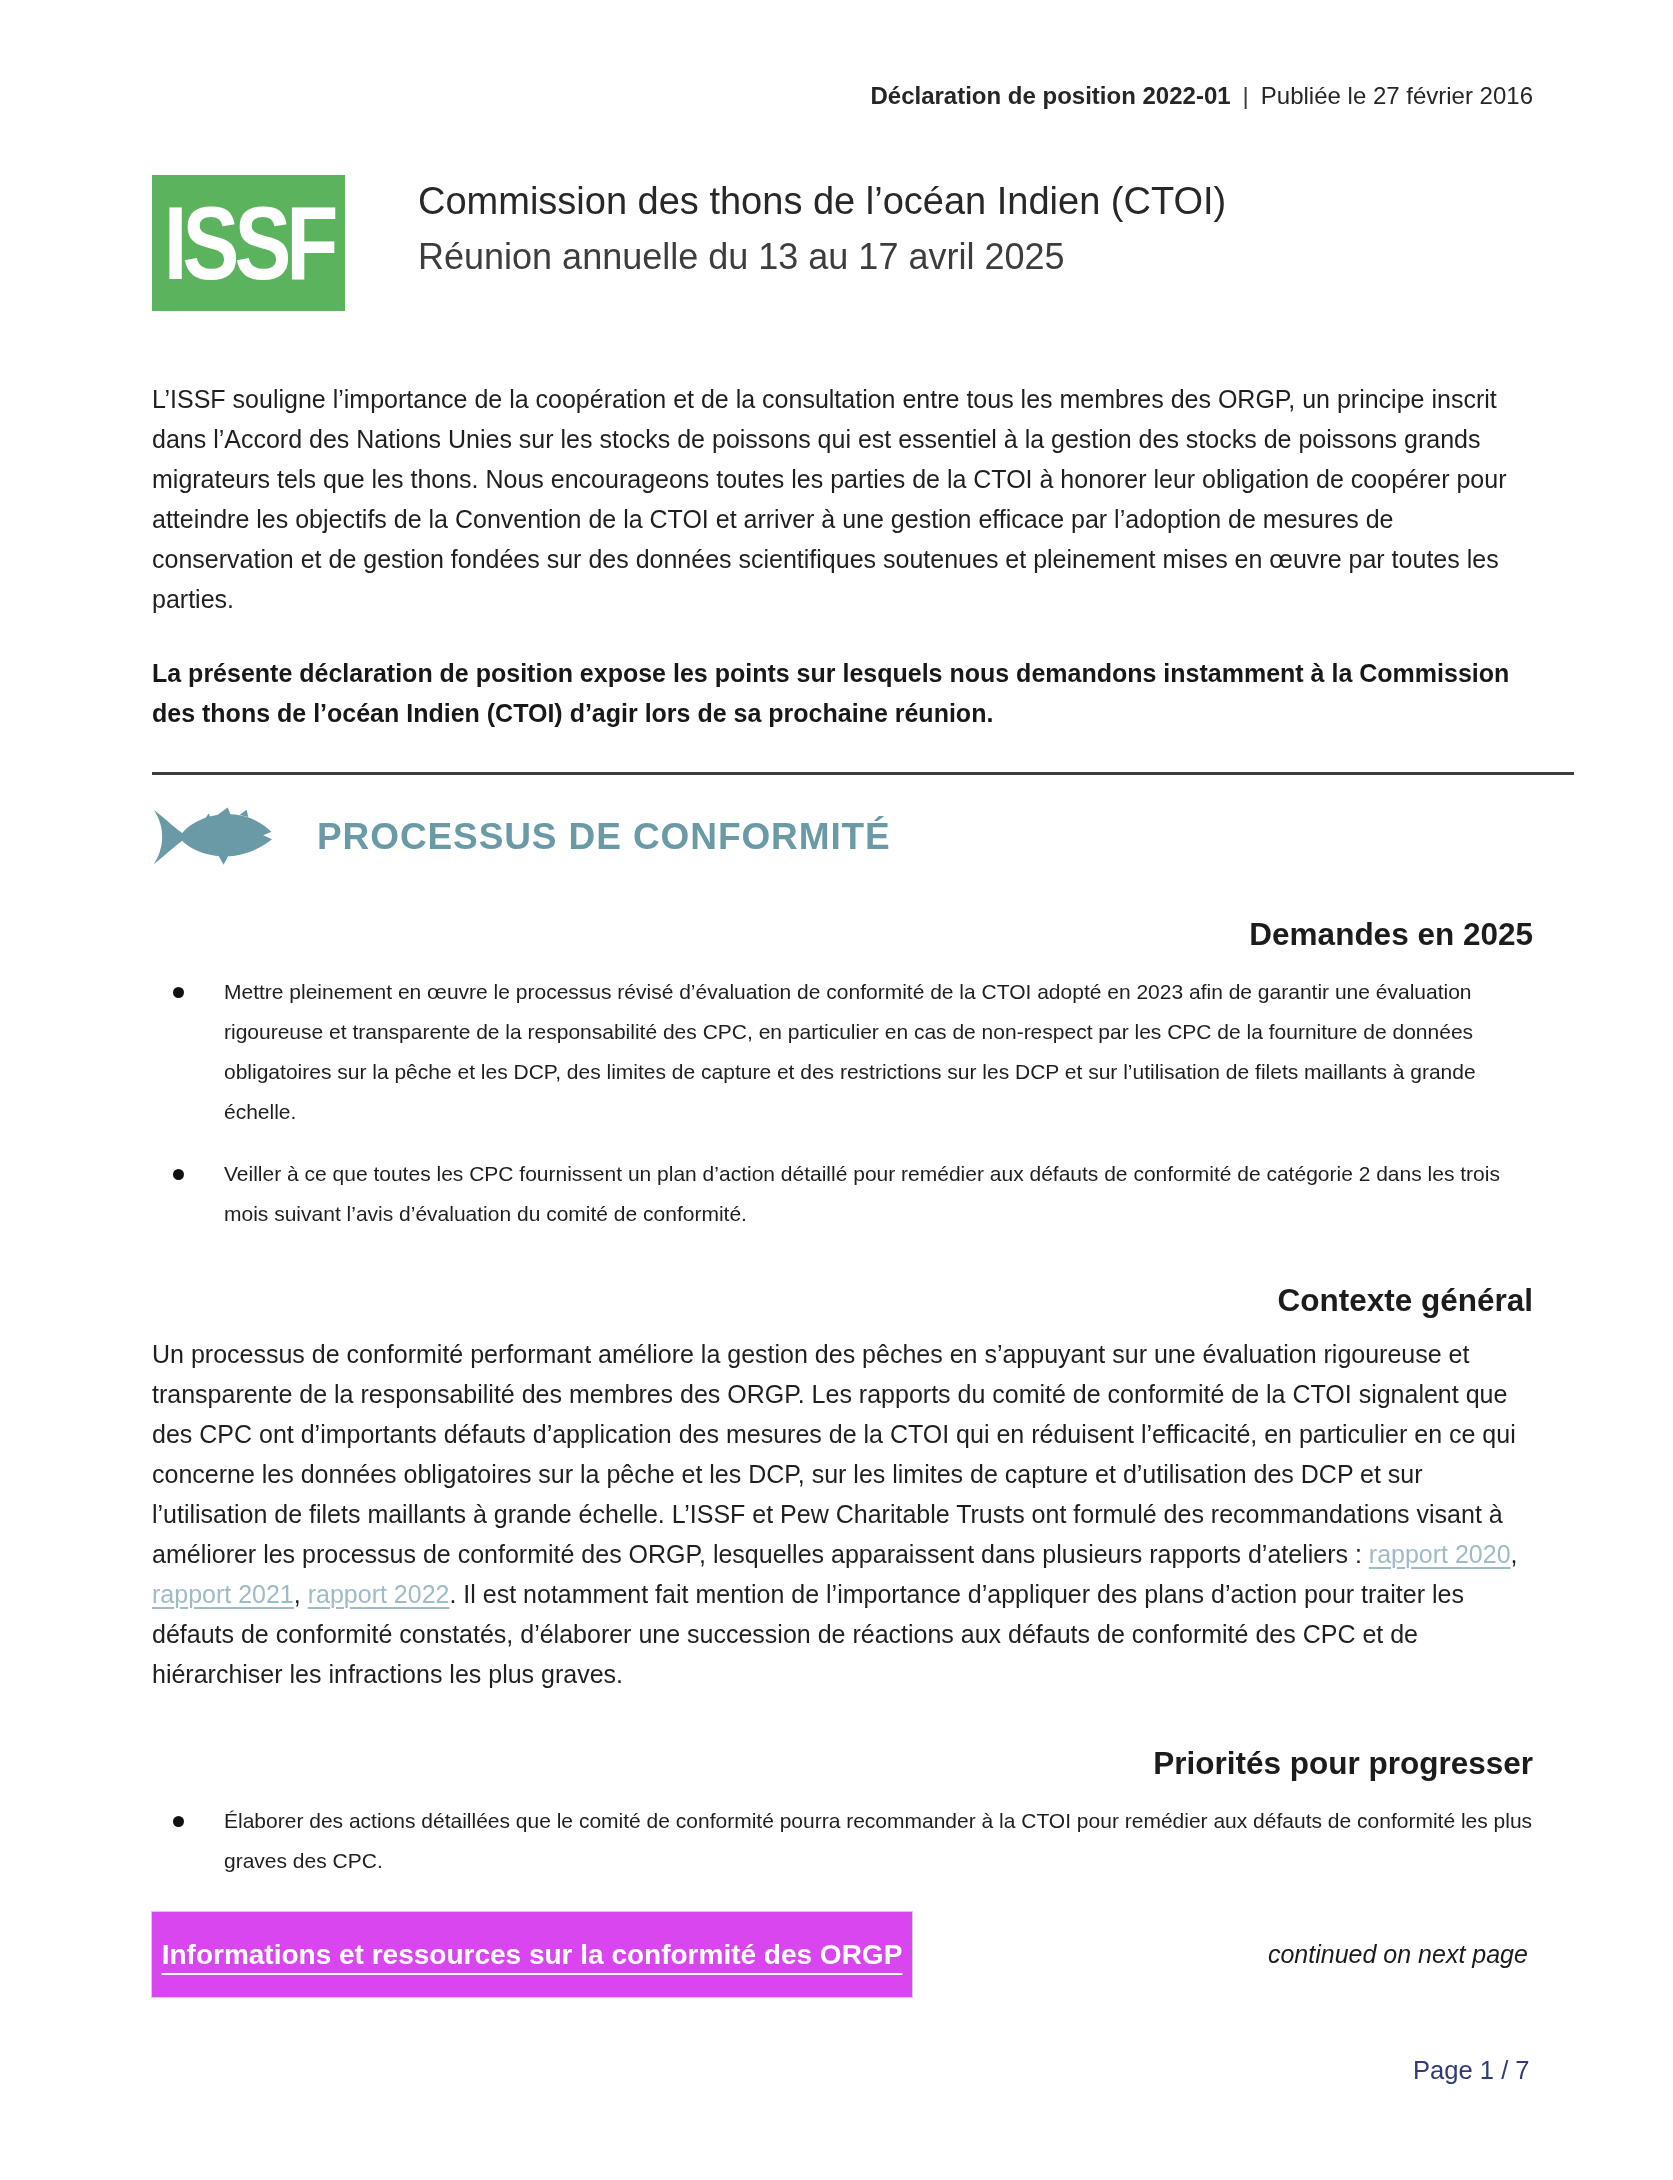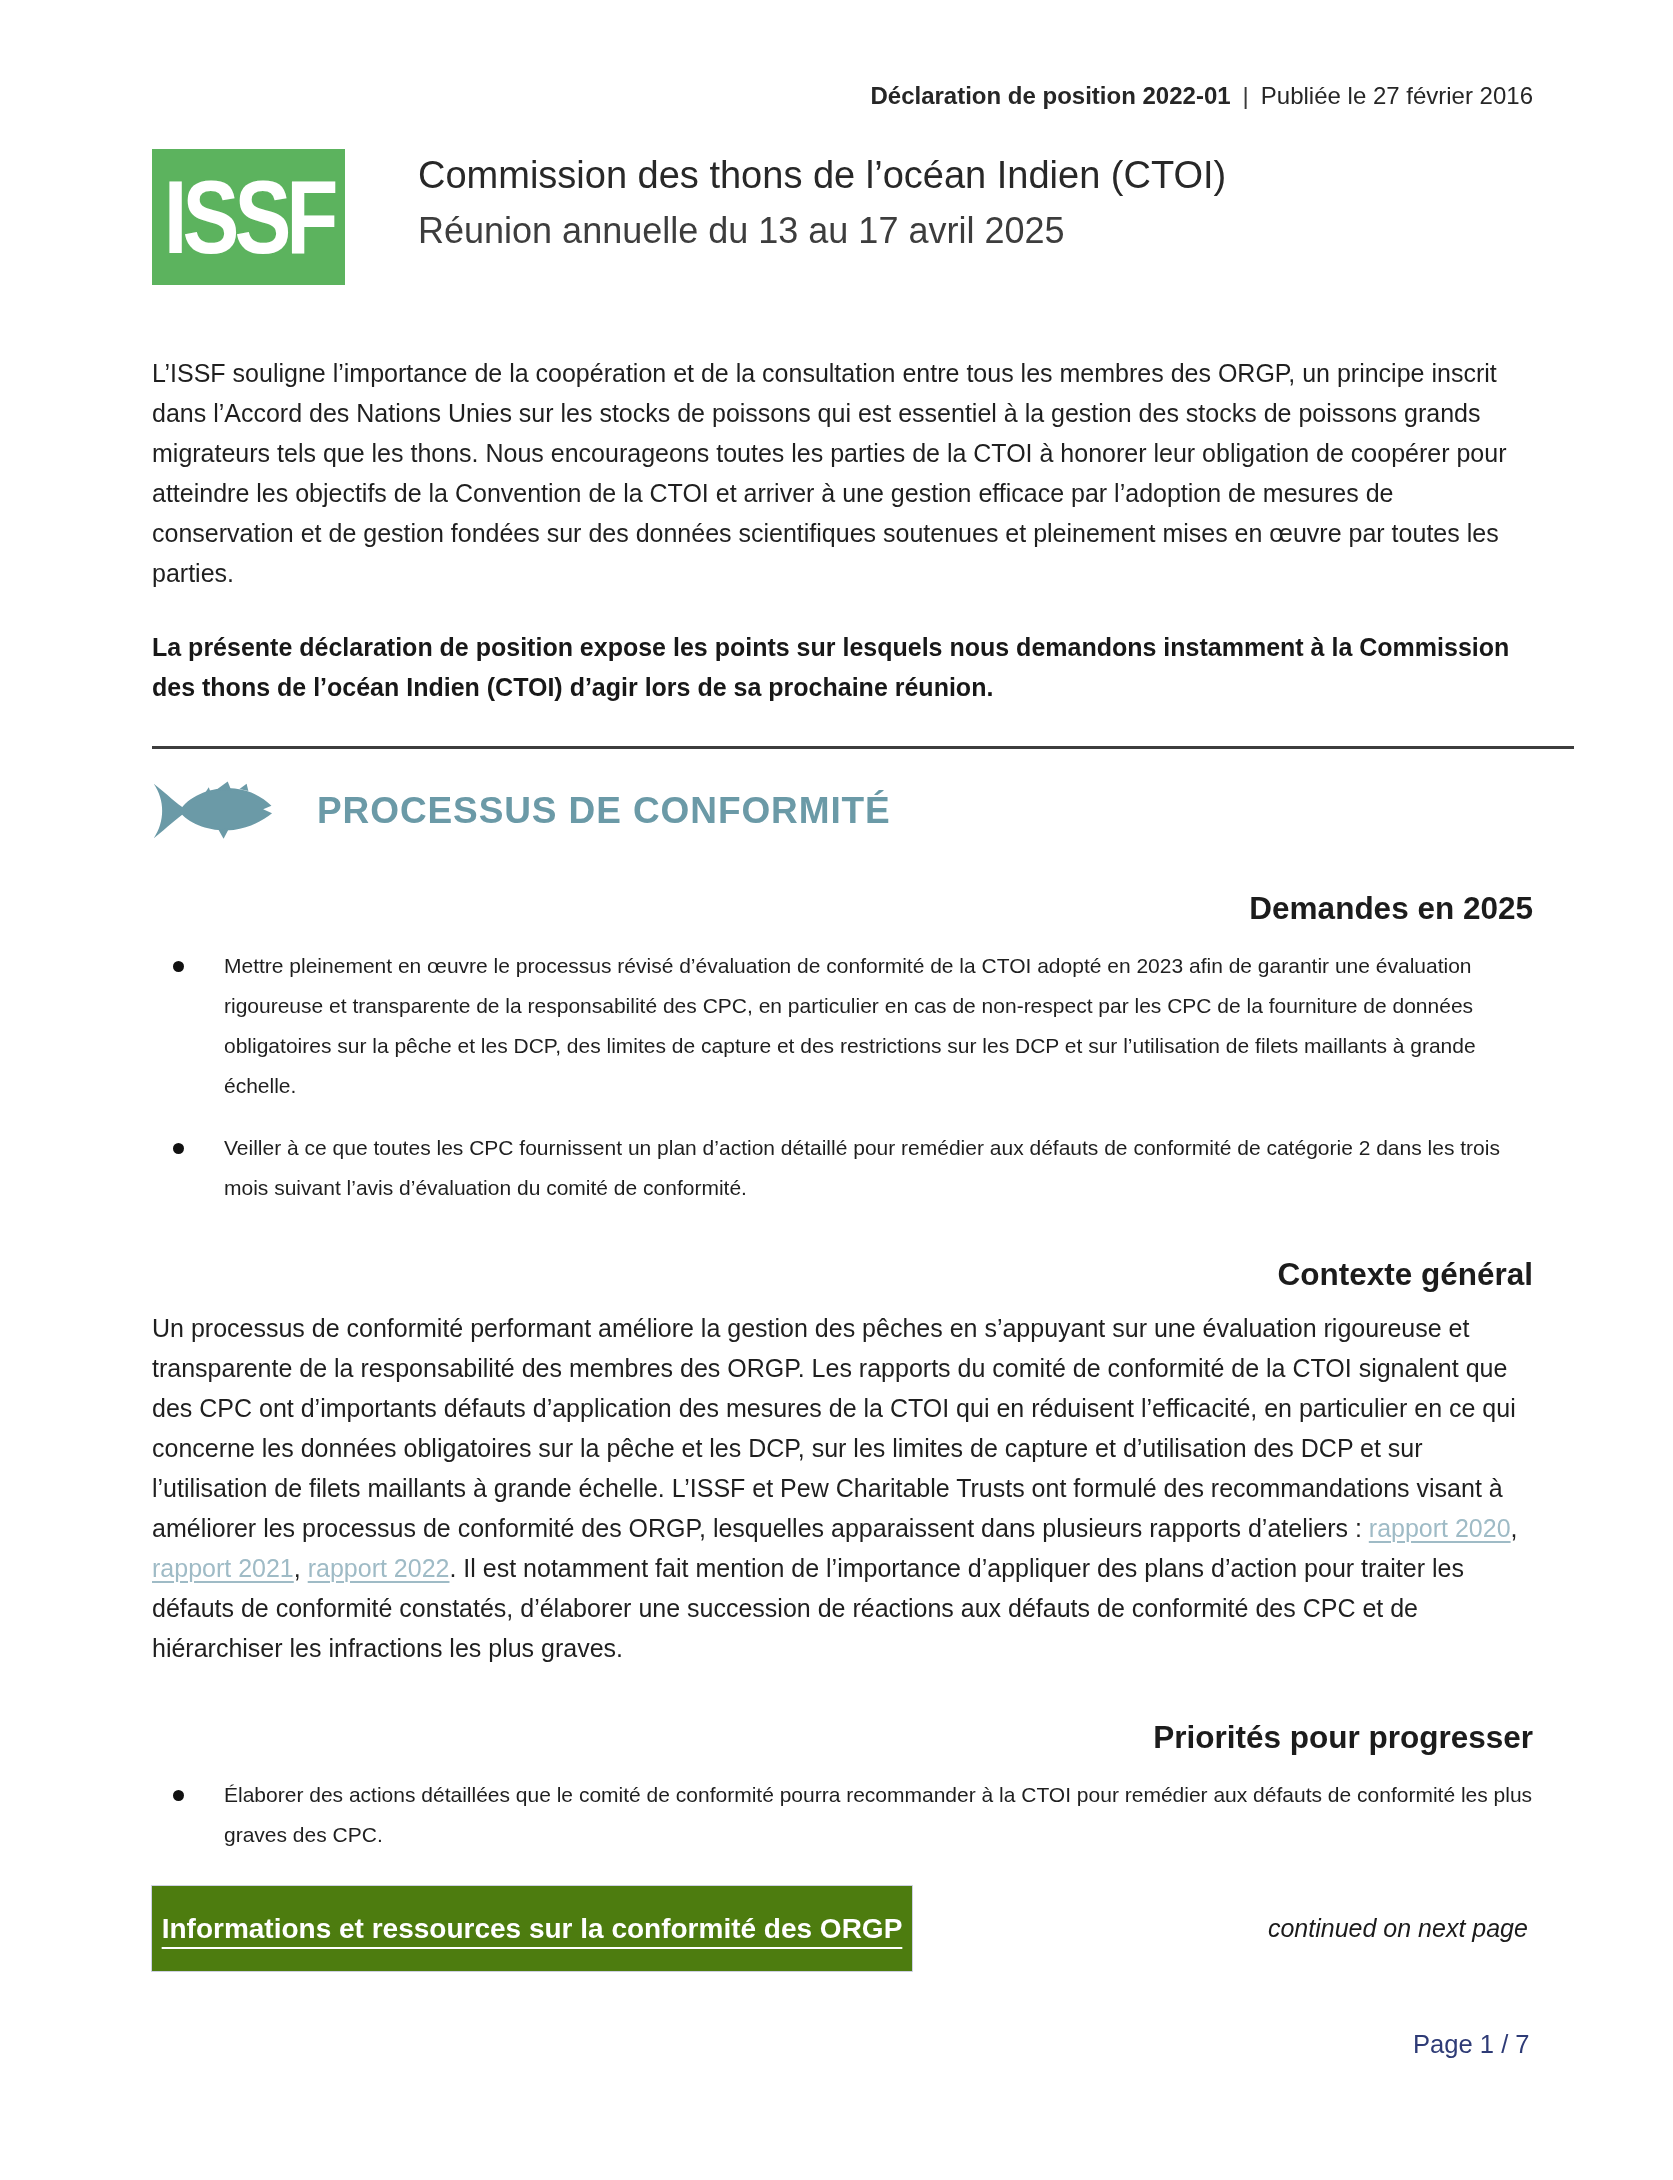--- a/index.html
+++ b/index.html
@@ -11,21 +11,21 @@
     position: relative;
   }
   .page { width: 100%; height: 100%; padding: 0 141px 0 152px; overflow: hidden; }
 
   
   .doc-header { padding-top: 82px; text-align: right; font-size: 24px; color: #262626; }
   .doc-header .hdr-bold { font-weight: bold; }
   .doc-header .hdr-sep { margin: 0 12px; color: #3a3a3a; }
 
   
-  .masthead { margin-top: 39px; display: flex; align-items: flex-start; }
+  .masthead { margin-top: 65px; display: flex; align-items: flex-start; }
   .logo {
     width: 193px; height: 136px; flex: 0 0 auto;
     display: flex; align-items: center; justify-content: center;
     overflow: hidden;
   }
   .logo span {
     color: #ffffff; font-weight: bold; font-size: 104px;
     letter-spacing: -6px; transform: scaleX(0.82); line-height: 1;
   }
   .titles { margin-left: 73px; padding-top: 5.1px; }
@@ -125,20 +125,20 @@
 
   <h2 class="sub-heading h-contexte">Contexte général</h2>
   <p class="body-text contexte-para"><span>Un processus de conformité performant améliore la gestion des pêches en s’appuyant sur une évaluation rigoureuse et transparente de la responsabilité des membres des ORGP. Les rapports du comité de conformité de la CTOI signalent que des CPC ont d’importants défauts d’application des mesures de la CTOI qui en réduisent l’efficacité, en particulier en ce qui concerne les données obligatoires sur la pêche et les DCP, sur les limites de capture et d’utilisation des DCP et sur l’utilisation de filets maillants à grande échelle. L’ISSF et Pew Charitable Trusts ont formulé des recommandations visant à améliorer les processus de conformité des ORGP, lesquelles apparaissent dans plusieurs rapports d’ateliers : </span><a class="doc-link" href="#">rapport 2020</a><span>, </span><a class="doc-link" href="#">rapport 2021</a><span>, </span><a class="doc-link" href="#">rapport 2022</a><span>. Il est notamment fait mention de l’importance d’appliquer des plans d’action pour traiter les défauts de conformité constatés, d’élaborer une succession de réactions aux défauts de conformité des CPC et de hiérarchiser les infractions les plus graves.</span></p>
 
   <h2 class="sub-heading h-priorites">Priorités pour progresser</h2>
   <ul class="doc-list">
     <li>Élaborer des actions détaillées que le comité de conformité pourra recommander à la CTOI pour remédier aux défauts de conformité les plus graves des CPC.</li>
   </ul>
 
   <div class="footer-row">
-    <a class="cta-button" href="#" style="background:#4d7c0f;text-decoration:underline;">Informations et ressources sur la conformité des ORGP</a>
+    <a class="cta-button" href="#" style="background:#d946ef;text-decoration:underline;">Informations et ressources sur la conformité des ORGP</a>
     <span class="continued">continued on next page</span>
   </div>
 
   <div class="page-number">Page 1 / 7</div>
 
 </div>
 
 
 </body></html>

